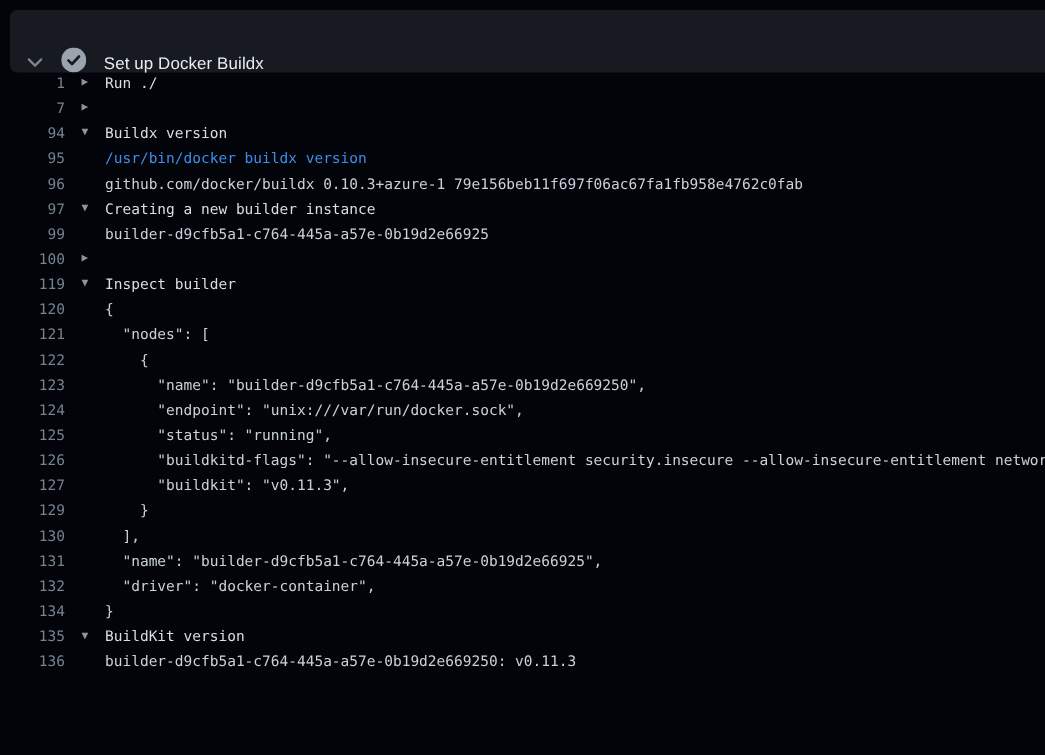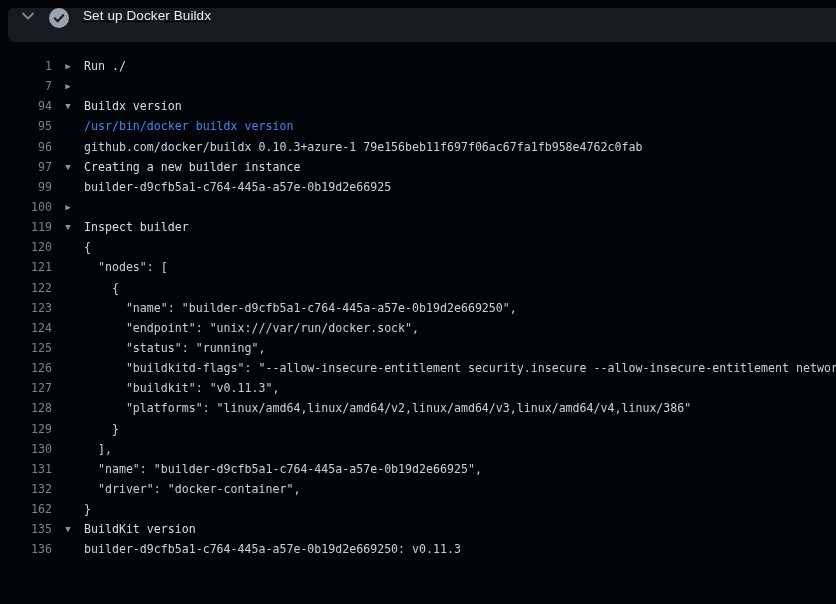--- a/index.html
+++ b/index.html
@@ -5,26 +5,25 @@
   html,body{margin:0;padding:0;}
   body{
     width:836px;height:604px;
     background:#02040a;
     overflow:hidden;
     font-family:"Liberation Sans",sans-serif;
     position:relative;
   }
   
   .step-header{
-    position:absolute;top:8px;left:8px;right:0;height:34px;
+    position:absolute;top:8px;left:8px;right:0;height:50px;
     background:#171b21;
     border-radius:6px 0 0 6px;
-    display:flex;align-items:flex-start;
+    display:flex;align-items:flex-end;
     cursor:pointer;
-    text-decoration:underline;
   }
   .chev{
     width:16px;height:16px;margin-left:12px;flex:0 0 auto;
     display:flex;align-items:center;justify-content:center;
   }
   .statusic{
     width:20px;height:20px;margin-left:13px;flex:0 0 auto;
     display:flex;align-items:center;justify-content:center;
   }
   .step-title{
@@ -164,46 +163,41 @@
     <span class="ln">126</span>
     <span class="arw"></span>
     <span class="txt">      "buildkitd-flags": "--allow-insecure-entitlement security.insecure --allow-insecure-entitlement network.host",</span>
   </div>
   <div class="row">
     <span class="ln">127</span>
     <span class="arw"></span>
     <span class="txt">      "buildkit": "v0.11.3",</span>
   </div>
   <div class="row">
-    <span class="ln">128</span>
-    <span class="arw"></span>
-    <span class="txt">      "platforms": "linux/amd64,linux/amd64/v2,linux/amd64/v3,linux/amd64/v4,linux/386"</span>
-  </div>
-  <div class="row">
     <span class="ln">129</span>
     <span class="arw"></span>
     <span class="txt">    }</span>
   </div>
   <div class="row">
     <span class="ln">130</span>
     <span class="arw"></span>
     <span class="txt">  ],</span>
   </div>
   <div class="row">
     <span class="ln">131</span>
     <span class="arw"></span>
     <span class="txt">  "name": "builder-d9cfb5a1-c764-445a-a57e-0b19d2e66925",</span>
   </div>
   <div class="row">
     <span class="ln">132</span>
     <span class="arw"></span>
     <span class="txt">  "driver": "docker-container",</span>
   </div>
   <div class="row">
-    <span class="ln">162</span>
+    <span class="ln">134</span>
     <span class="arw"></span>
     <span class="txt">}</span>
   </div>
   <div class="row g">
     <span class="ln">135</span>
     <span class="arw">▼</span>
     <span class="txt">BuildKit version</span>
   </div>
   <div class="row">
     <span class="ln">136</span>

